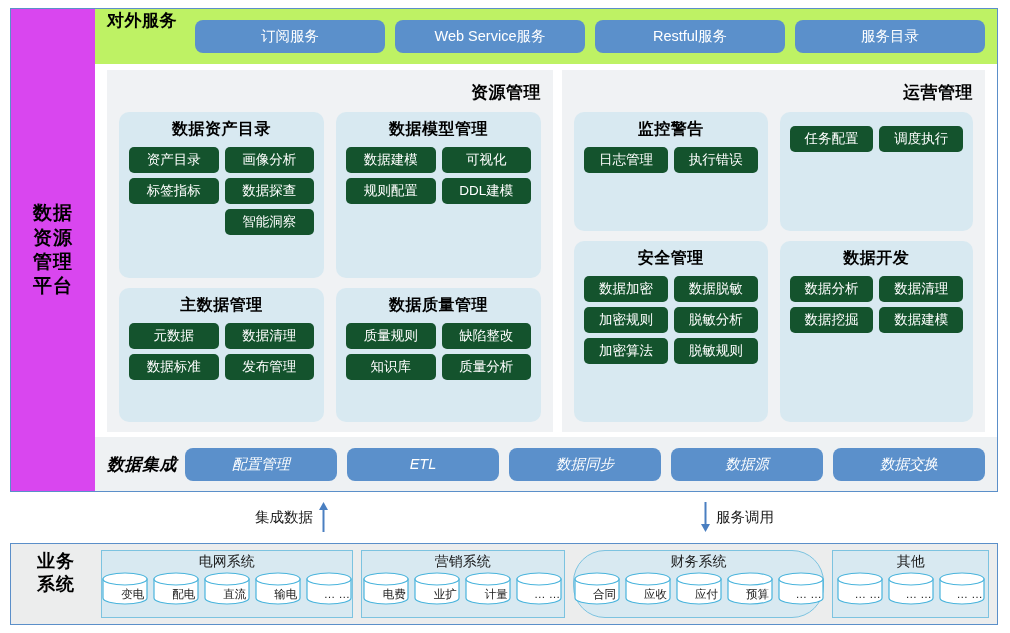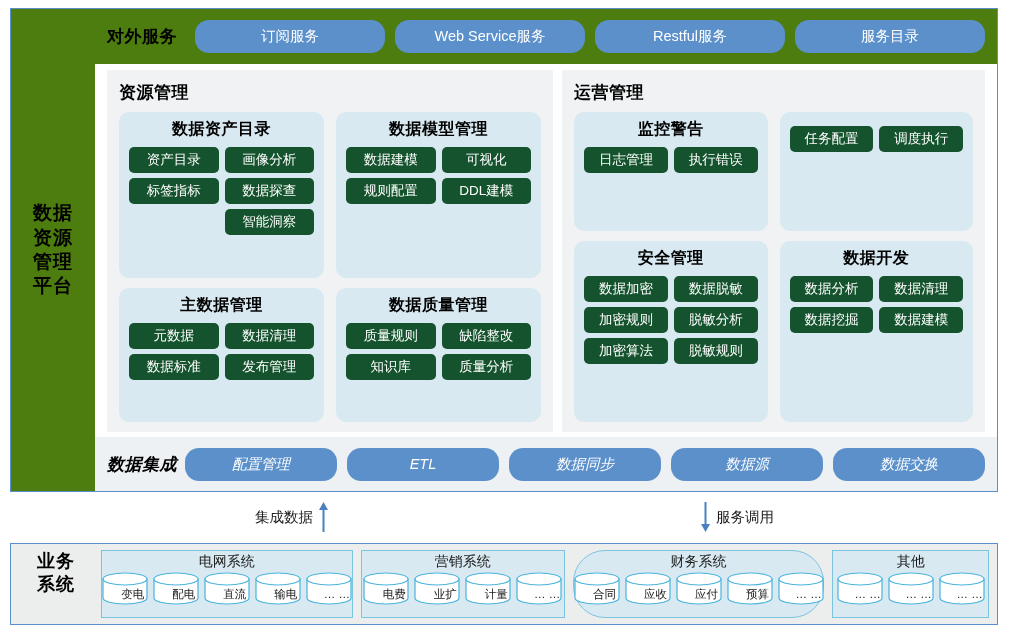--- a/index.html
+++ b/index.html
@@ -29,21 +29,21 @@
     box-sizing: border-box;
     display: flex;
     flex-direction: row;
   }
   .platform-title {
     width: 84px;
     flex: 0 0 84px;
     display: flex;
     align-items: center;
     justify-content: center;
-    background: #4d7c0f;
+    background: #d946ef;
   }
   .platform-title .vtext {
     font-size: 19px;
     font-weight: bold;
     line-height: 1.28;
     letter-spacing: 1px;
     text-align: center;
     color: #000;
   }
   .platform-body {
@@ -51,23 +51,22 @@
     display: flex;
     flex-direction: column;
     padding: 0;
     min-width: 0;
   }
 
   
   .service-bar {
     height: 55px;
     flex: 0 0 55px;
-    background: #4d7c0f;
-    display: flex;
-    align-items: center;
+    background: #bef264;
+    display: flex;
     padding: 0 12px 0 12px;
     box-sizing: border-box;
   }
   .bar-label {
     font-size: 17px;
     font-weight: bold;
     color: #000;
     flex: 0 0 auto;
     white-space: nowrap;
     letter-spacing: 0.5px;
@@ -76,21 +75,21 @@
   .pill-row {
     display: flex;
     flex: 1 1 auto;
     justify-content: space-between;
     align-items: center;
     gap: 10px;
   }
   .pill {
     background: #5b90cb;
     color: #ffffff;
-    border-radius: 14px;
+    border-radius: 8px;
     height: 33px;
     line-height: 33px;
     text-align: center;
     font-size: 14.5px;
     flex: 1 1 0;
     white-space: nowrap;
     box-sizing: border-box;
   }
 
   
@@ -107,21 +106,21 @@
     background: #f0f2f4;
     display: flex;
     flex-direction: column;
     box-sizing: border-box;
     padding: 6px 12px 10px 12px;
     min-width: 0;
   }
   .big-panel.left { flex: 0 0 446px; }
   .big-panel.right { flex: 1 1 auto; }
   .big-panel-title {
-    text-align: left;
+    text-align: right;
     font-size: 17px;
     font-weight: bold;
     color: #000;
     padding: 5px 0 8px 0;
     letter-spacing: 0.5px;
   }
   .panel-grid {
     flex: 1 1 auto;
     display: grid;
     grid-template-columns: 1fr 1fr;

